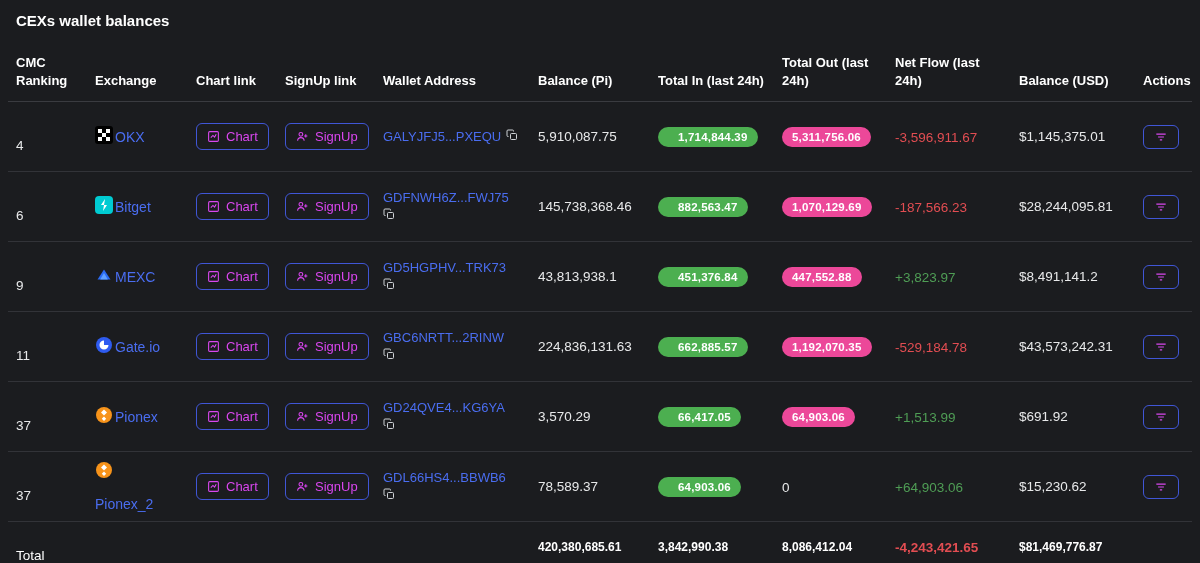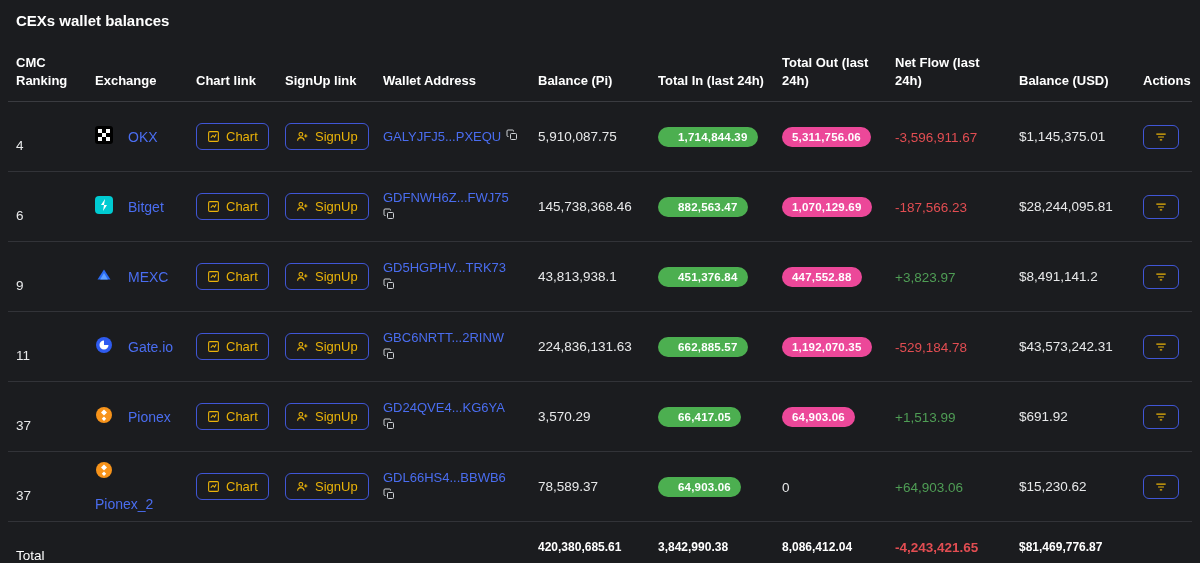--- a/index.html
+++ b/index.html
@@ -43,27 +43,27 @@
   .c-in      { width:124px; }
   .c-out     { width:113px; }
   .c-net     { width:124px; }
   .c-usd     { width:124px; }
   .c-actions { flex:1; }
   .c-spacer  { width:443px; }
 
   .num { font-size:13.5px; color:#e8e9ea; }
   .rank { font-size:13.5px; color:#e8e9ea; }
 
-  .exchange { display:flex; align-items:center; gap:15px; }
+  .exchange { display:flex; align-items:center; gap:2px; }
   .exchange.stacked { flex-direction:column; align-items:flex-start; gap:13px; }
   .exchange-name { color:#4a6df0; font-size:14px; cursor:pointer; }
 
   .btn {
     display:inline-flex; align-items:center; gap:6px;
-    background:transparent; border:1px solid #4056d6; color:#eab308;
+    background:transparent; border:1px solid #4056d6; color:#d946ef;
     border-radius:6px; padding:5px 10px; font-size:13px;
     font-family:"Liberation Sans", sans-serif; cursor:pointer;
   }
   .btn svg { display:block; }
   .btn-action { padding:4px 10px; }
 
   .wallet { display:flex; flex-direction:column; align-items:flex-start; gap:3px; }
   .addr-line { display:flex; align-items:center; gap:5px; }
   .addr { color:#4a6df0; font-size:13px; cursor:pointer; }
   .copy-btn {

